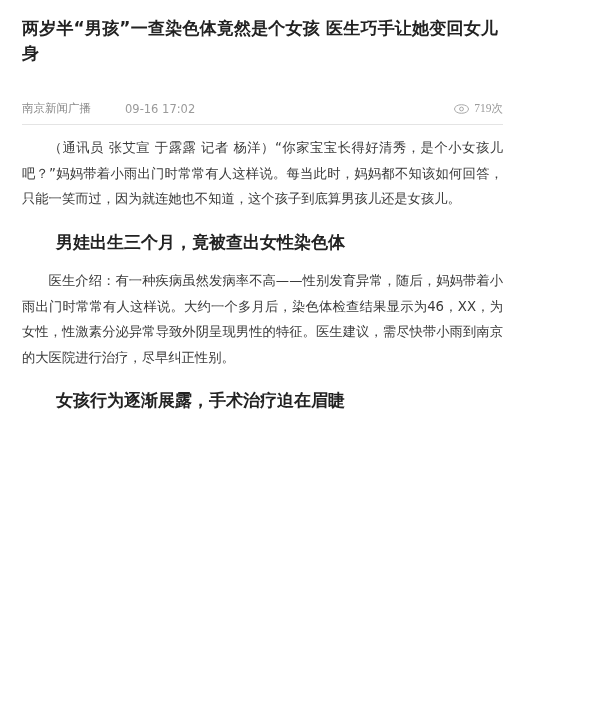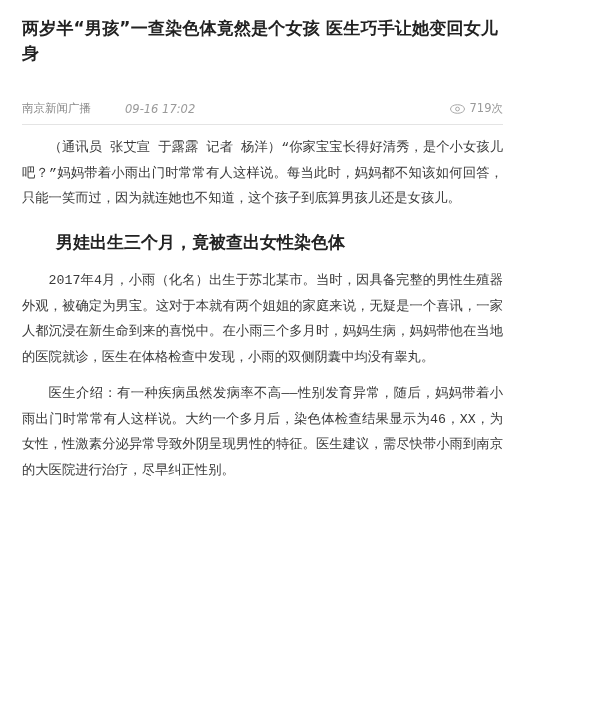--- a/index.html
+++ b/index.html
@@ -37,51 +37,50 @@
     padding-bottom: 8px;
     border-bottom: 1px solid #e4e4e4;
     margin-top: 36px;
   }
   .meta-source {
     color: #8a8a8a;
   }
   .meta-time {
     margin-left: 34px;
     color: #9a9a9a;
-    font-style: italic;
   }
   .meta-right {
     margin-left: auto;
     display: flex;
     align-items: center;
     color: #9a9a9a;
   }
   .eye-icon {
     display: inline-block;
     width: 15px;
     height: 10px;
     margin-right: 5px;
     position: relative;
   }
   .eye-icon svg { display: block; }
   .views-count {
     font-size: 11.5px;
+    font-family: Liberation Serif, serif;
   }
   .article {
     padding-top: 10px;
   }
   .para {
     font-size: 13.3px;
     line-height: 1.92;
     color: #3a3a3a;
     margin: 0 0 11px 0;
     text-align: justify;
     text-justify: inter-ideograph;
     text-indent: 2em;
-    font-family: Liberation Mono, monospace;
   }
   .subhead {
     font-size: 17px;
     font-weight: bold;
     color: #222222;
     line-height: 1.9;
     margin: 14px 0 10px 0;
     text-indent: 2em;
   }
   .para.last {
@@ -105,17 +104,17 @@
           <circle cx="7.5" cy="5" r="1.9" fill="none" stroke="#a8a8a8" stroke-width="1"></circle>
         </svg>
       </span>
       <span class="views-count">719次</span>
     </span>
   </div>
 
   <div class="article">
     <p class="para">（通讯员 张艾宣 于露露 记者 杨洋）“你家宝宝长得好清秀，是个小女孩儿吧？”妈妈带着小雨出门时常常有人这样说。每当此时，妈妈都不知该如何回答，只能一笑而过，因为就连她也不知道，这个孩子到底算男孩儿还是女孩儿。</p>
     <p class="subhead">男娃出生三个月，竟被查出女性染色体</p>
-    <p class="para">2017年4月，小雨（化名）出生于苏北某市。当时，因具备完整的男性生殖器外观，被确定为男宝。这对于本就有两个姐姐的家庭来说，无疑是一个喜讯，一家人都沉浸在新生命到来的喜悦中。在小雨三个多月时，妈妈生病，妈妈带他在当地的医院就诊，医生在体格检查中发现，小雨的双侧阴囊中均没有睾丸。</p>
     <p class="para">医生介绍：有一种疾病虽然发病率不高——性别发育异常，随后，妈妈带着小雨出门时常常有人这样说。大约一个多月后，染色体检查结果显示为46，XX，为女性，性激素分泌异常导致外阴呈现男性的特征。医生建议，需尽快带小雨到南京的大医院进行治疗，尽早纠正性别。</p>
+    <p class="subhead">女孩行为逐渐展露，手术治疗迫在眉睫</p>
   </div>
 
 </div>
 
 </body></html>

